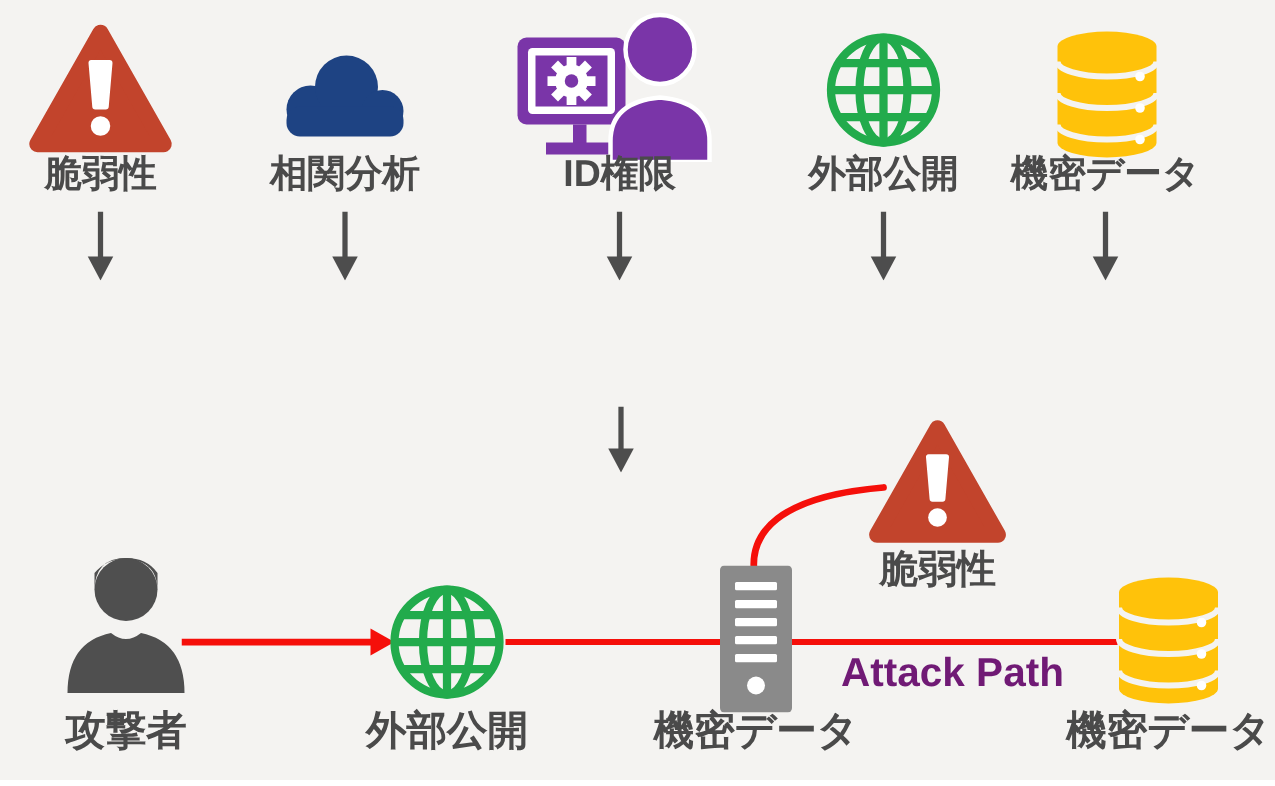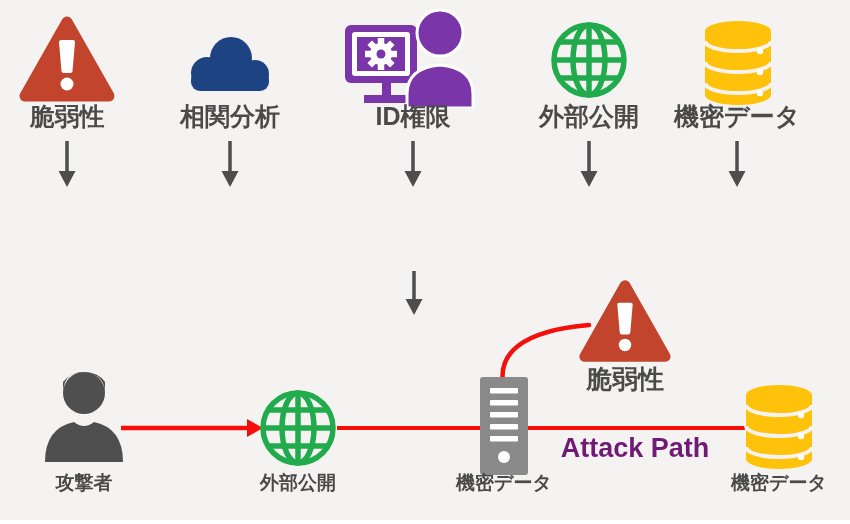--- a/index.html
+++ b/index.html
@@ -13,21 +13,21 @@
   .abs{position:absolute;}
   .lbl{
     position:absolute;
     text-align:center;
     font-weight:700;
     color:#4a4a4a;
     line-height:1.1;
     white-space:nowrap;
   }
   .lbl.top{font-size:25px;}
-  .lbl.bottom{font-size:19px;}
+  .lbl.bottom{font-size:27px;}
   .banner{
     position:absolute;
     left:12px;top:187px;width:826px;height:80px;
     background:#10245c;
     border-radius:14px;
     display:flex;flex-direction:column;align-items:center;justify-content:center;
     color:#ffffff;
   }
   .banner .title{font-size:28px;font-weight:700;line-height:1.15;}
   .banner .subtitle{font-size:17px;font-weight:700;line-height:1.3;}

